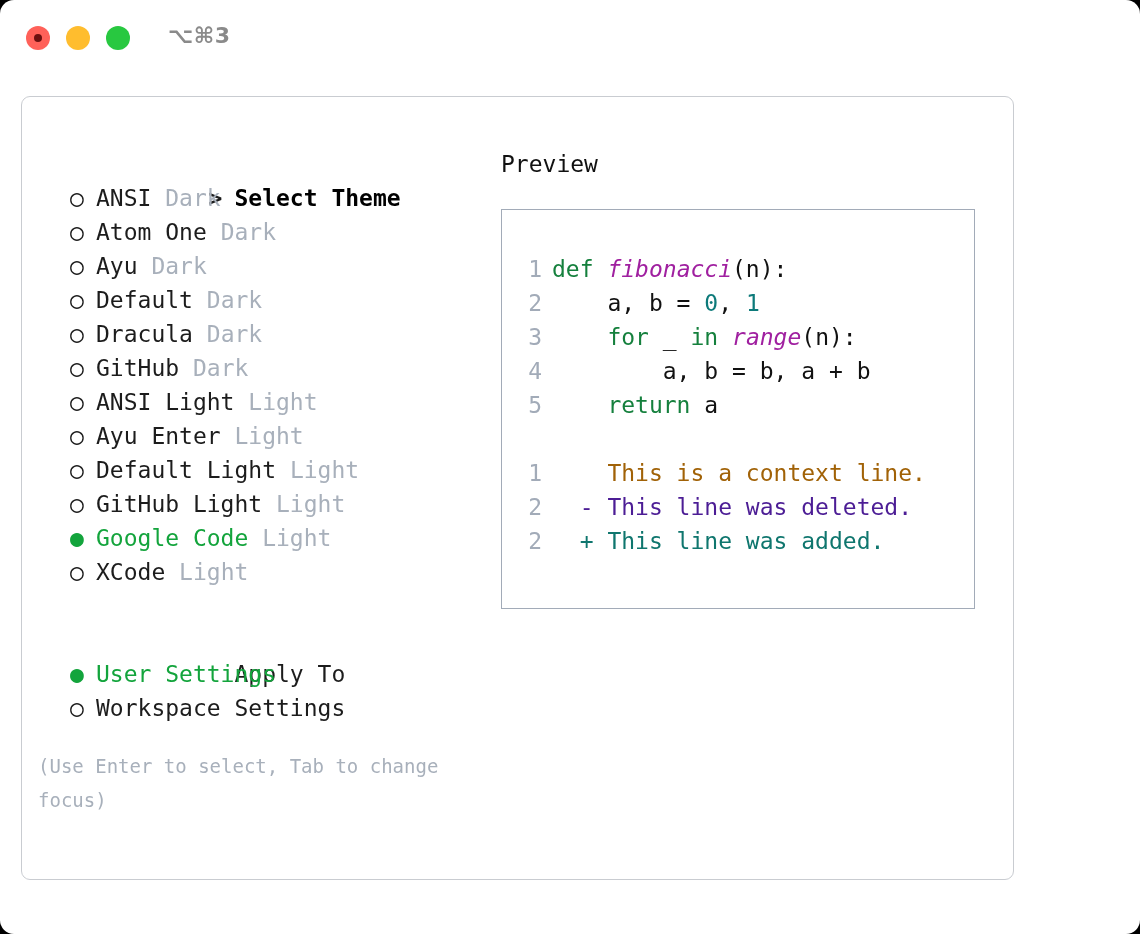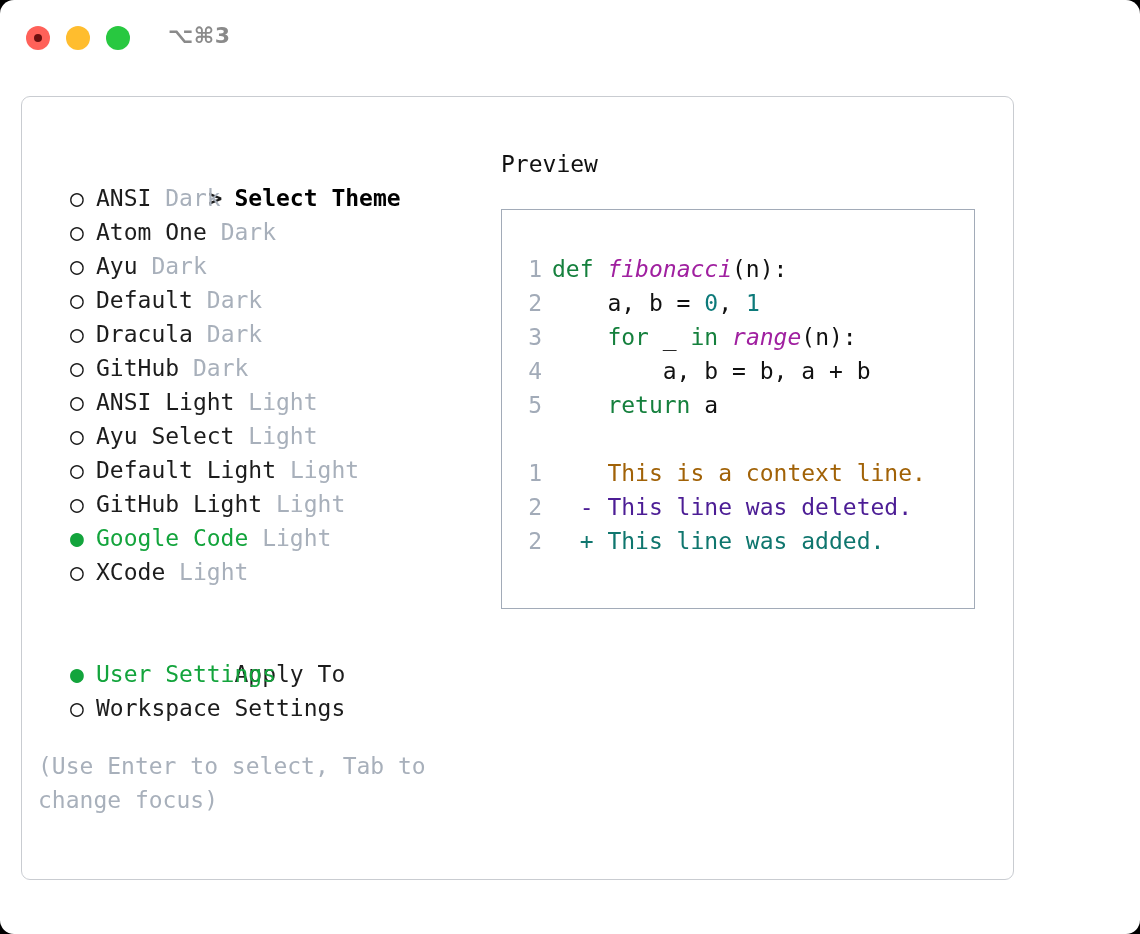--- a/index.html
+++ b/index.html
@@ -116,21 +116,21 @@
   .name.sel   { color: #13a43c; }
   .variant {
     color: #a8b0bb;
   }
   .group-title {
     color: #1c1c1c;
   }
   .spacer-row { height: 34px; }
   .hint {
     margin-top: 24px;
-    font-size: 23px;
+    font-size: 19px;
     line-height: 34px;
     color: #a8b0bb;
     width: 410px;
     white-space: normal;
   }
 
   
   .right-col {
     position: absolute;
     left: 479px;
@@ -200,21 +200,21 @@
         </div>
 
         <div id="theme-rows">
             <div class="row"><span class="marker">○</span><span class="name">ANSI </span><span class="variant">Dark</span></div>
             <div class="row"><span class="marker">○</span><span class="name">Atom One </span><span class="variant">Dark</span></div>
             <div class="row"><span class="marker">○</span><span class="name">Ayu </span><span class="variant">Dark</span></div>
             <div class="row"><span class="marker">○</span><span class="name">Default </span><span class="variant">Dark</span></div>
             <div class="row"><span class="marker">○</span><span class="name">Dracula </span><span class="variant">Dark</span></div>
             <div class="row"><span class="marker">○</span><span class="name">GitHub </span><span class="variant">Dark</span></div>
             <div class="row"><span class="marker">○</span><span class="name">ANSI Light </span><span class="variant">Light</span></div>
-            <div class="row"><span class="marker">○</span><span class="name">Ayu Select </span><span class="variant">Light</span></div>
+            <div class="row"><span class="marker">○</span><span class="name">Ayu Enter </span><span class="variant">Light</span></div>
             <div class="row"><span class="marker">○</span><span class="name">Default Light </span><span class="variant">Light</span></div>
             <div class="row"><span class="marker">○</span><span class="name">GitHub Light </span><span class="variant">Light</span></div>
             <div class="row"><span class="marker sel">●</span><span class="name sel">Google Code </span><span class="variant">Light</span></div>
             <div class="row"><span class="marker">○</span><span class="name">XCode </span><span class="variant">Light</span></div>
           </div>
 
         <div class="spacer-row"></div>
 
         <div class="row group-title">
           <span class="marker"> </span><span>Apply To</span>

